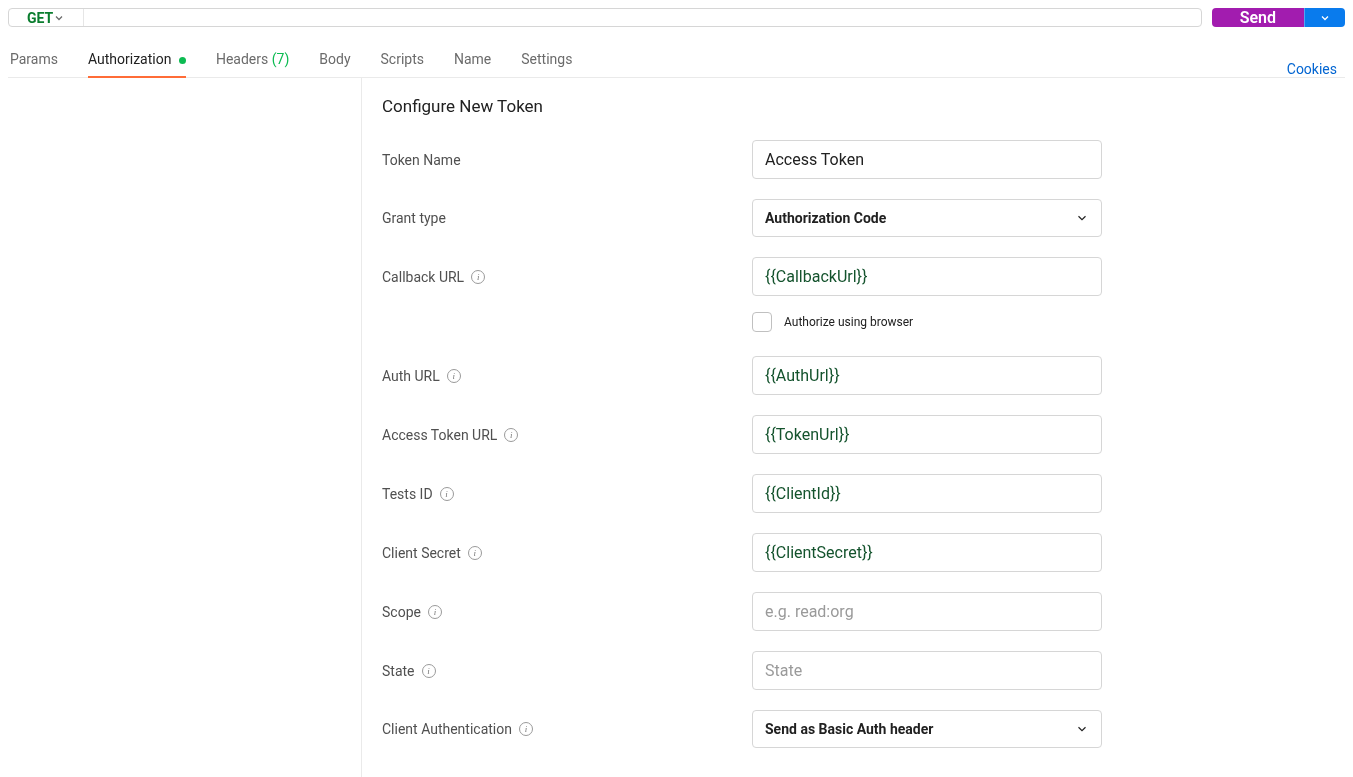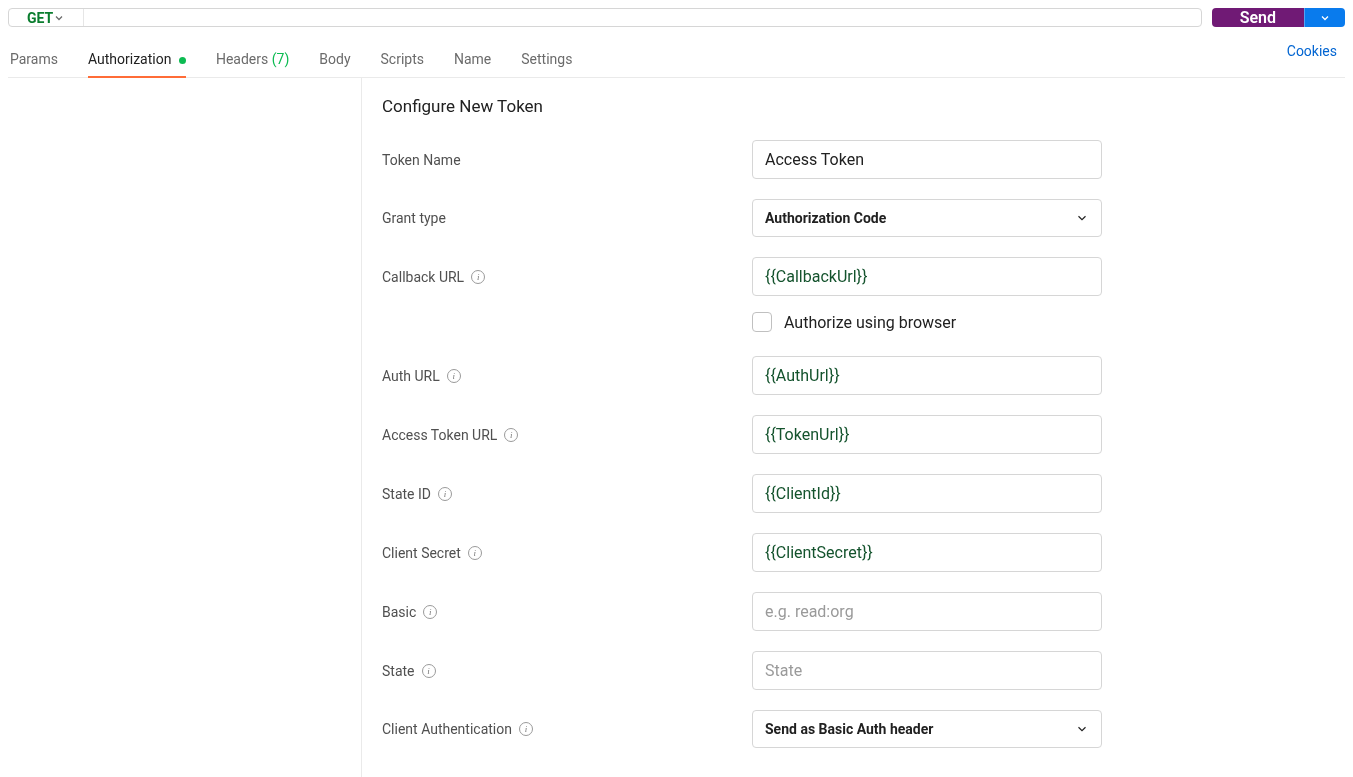--- a/index.html
+++ b/index.html
@@ -53,21 +53,21 @@
     }
     .url-input::placeholder {
       color: #888;
     }
     .send-group {
       display: flex;
       border-radius: 4px;
       overflow: hidden;
     }
     .send-btn {
-      background: #701a75;
+      background: #a21caf;
       color: #fff;
       border: none;
       font-size: 16px;
       font-weight: 600;
       padding: 0 28px;
       cursor: pointer;
     }
     .send-drop {
       background: #097bed;
       border: none;
@@ -77,21 +77,21 @@
       display: flex;
       align-items: center;
     }
     .send-drop svg {
       width: 12px;
       height: 12px;
     }
     .tabs-row {
       display: flex;
       justify-content: space-between;
-      align-items: flex-start;
+      align-items: flex-end;
       border-bottom: 1px solid #eaeaea;
       margin-top: 16px;
       padding: 0 2px;
     }
     .tabs {
       display: flex;
       gap: 30px;
     }
     .tab {
       padding: 8px 0 10px 0;
@@ -221,21 +221,21 @@
     }
     .checkbox {
       width: 20px;
       height: 20px;
       border: 1px solid #c0c0c0;
       border-radius: 4px;
       cursor: pointer;
     }
     .checkbox-label {
       color: #212121;
-      font-size: 16px;
+      font-size: 12px;
     }
   </style>
 </head>
 <body>
 
 <div class="container">
   <div class="request-bar">
     <div class="url-group">
       <div class="method-select">
         <span>GET</span>
@@ -327,41 +327,41 @@
           <span>Access Token URL</span>
           <span class="info-icon">i</span>
         </div>
         <div class="form-control">
           <input class="text-input var-value" type="text" value="{{TokenUrl}}" style="">
         </div>
       </div>
 
       <div class="form-row">
         <div class="form-label">
-          <span>State ID</span>
+          <span>Tests ID</span>
           <span class="info-icon">i</span>
         </div>
         <div class="form-control">
           <input class="text-input var-value" type="text" value="{{ClientId}}" style="">
         </div>
       </div>
 
       <div class="form-row">
         <div class="form-label">
           <span>Client Secret</span>
           <span class="info-icon">i</span>
         </div>
         <div class="form-control">
           <input class="text-input var-value" type="text" value="{{ClientSecret}}" style="">
         </div>
       </div>
 
       <div class="form-row">
         <div class="form-label">
-          <span>Basic</span>
+          <span>Scope</span>
           <span class="info-icon">i</span>
         </div>
         <div class="form-control">
           <input class="text-input" type="text" placeholder="e.g. read:org" style="">
         </div>
       </div>
 
       <div class="form-row">
         <div class="form-label">
           <span>State</span>

